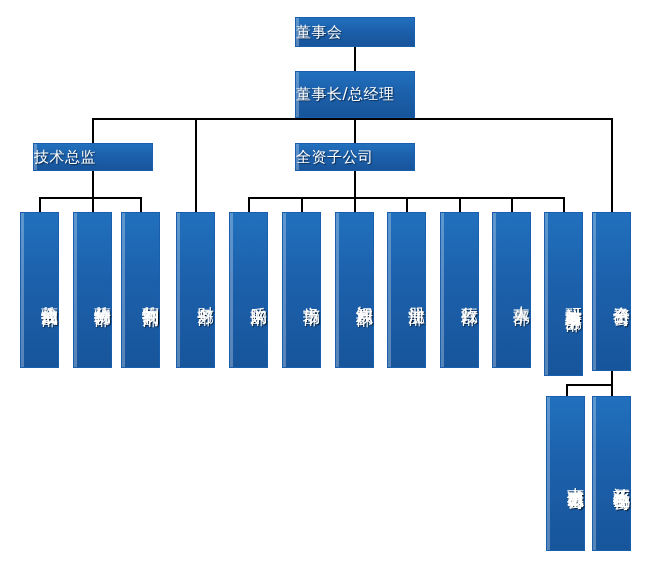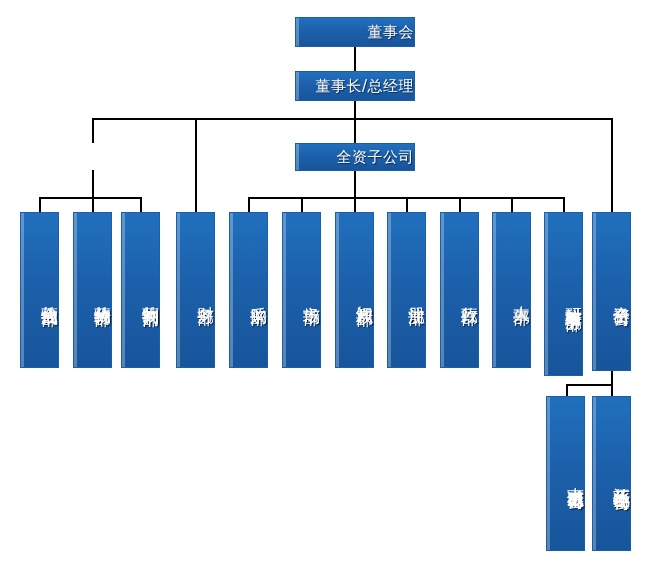--- a/index.html
+++ b/index.html
@@ -26,21 +26,21 @@
 
   
   .node {
     position: absolute;
     background: linear-gradient(to bottom, #2170bd 0%, #1c60ab 45%, #17559b 100%);
     border: 1px solid #1a5fad;
     box-sizing: border-box;
     color: #ffffff;
     display: flex;
     align-items: center;
-    justify-content: flex-end;
+    justify-content: flex-start;
     text-align: center;
     text-shadow: 1px 1px 1px rgba(0,0,0,0.55);
     letter-spacing: 0.5px;
   }
   .node::before {
     content: "";
     position: absolute;
     left: 0; top: 0; bottom: 0;
     width: 3px;
     background: rgba(255,255,255,0.28);
@@ -103,24 +103,27 @@
 
   <div class="line v" style="left:611px; top:371px; height:15px;"></div>
   <div class="line h" style="left:566px; top:384px; width:47px;"></div>
   <div class="line v" style="left:566px; top:384px; height:12px;"></div>
   <div class="line v" style="left:611px; top:384px; height:12px;"></div>
 
   <div class="node horiz" style="left:295px; top:17px; width:120px; height:30px;">
     <span class="label">董事会</span>
   </div>
 
-  <div class="node horiz" style="left:295px; top:71px; width:120px; height:30px;">
+  <div class="node horiz" style="left:295px; top:71px; width:120px; height:47px;">
     <span class="label">董事长/总经理</span>
   </div>
 
+  <div class="node horiz" style="left:33px; top:143px; width:120px; height:28px;">
+    <span class="label">技术总监</span>
+  </div>
 
   <div class="node horiz" style="left:295px; top:143px; width:120px; height:28px;">
     <span class="label">全资子公司</span>
   </div>
 
   <div class="node vert" style="left:20px; top:212px; width:39px; height:156px;">
     <span class="label">药物合成部</span>
   </div>
 
   <div class="node vert" style="left:73px; top:212px; width:39px; height:156px;">

